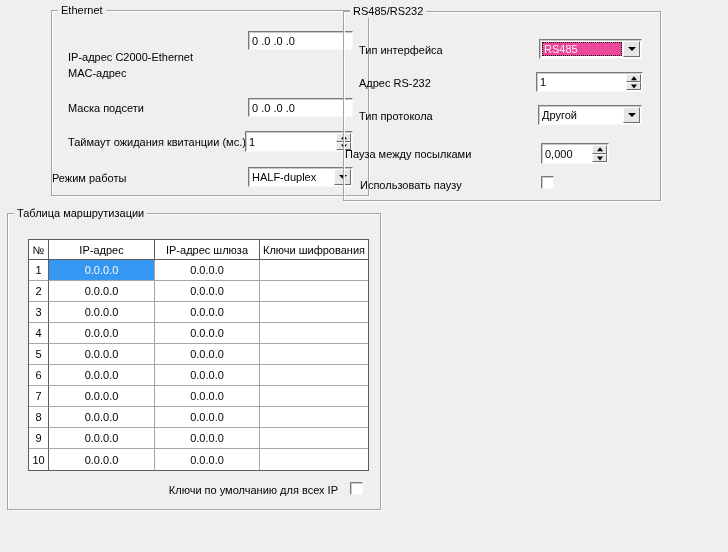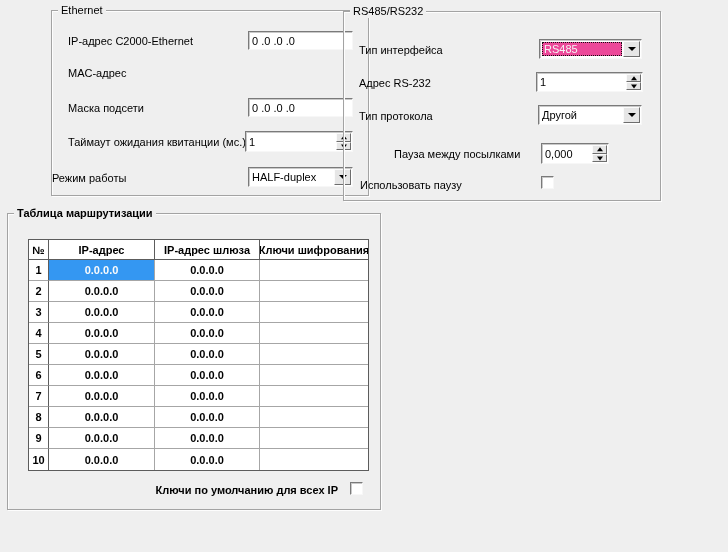--- a/index.html
+++ b/index.html
@@ -134,21 +134,21 @@
   .gcell.c3 { flex:1; border-right:none; }
   .grid-row.last .gcell { border-bottom:none; }
   .gcell.selected { background:#3497f2; color:#fbfbfb; }
 </style>
 </head>
 <body>
 
 <div class="groupbox" style="left:7px; top:10px; width:318px; height:186px;margin-left:44px;">
   <div class="groupbox-title">Ethernet</div>
 
-  <div class="lbl" style="left:16px; top:24px;">IP-адрес C2000-Ethernet</div>
+  <div class="lbl" style="left:16px; top:40px;">IP-адрес C2000-Ethernet</div>
   <div class="field" style="left:196px; top:20px; width:105px; height:19px;">
     <div class="val">0 .0 .0 .0</div>
   </div>
 
   <div class="lbl" style="left:16px; top:56px;">MAC-адрес</div>
 
   <div class="lbl" style="left:16px; top:91px;">Маска подсети</div>
   <div class="field" style="left:196px; top:87px; width:105px; height:19px;">
     <div class="val">0 .0 .0 .0</div>
   </div>
@@ -186,34 +186,34 @@
       <div class="spin-btn down"></div>
     </div>
   </div>
 
   <div class="lbl" style="left:15px; top:98px;">Тип протокола</div>
   <div class="field combo" style="left:194px; top:93px; width:104px; height:20px;">
     <div class="val">Другой</div>
     <div class="dd-btn"></div>
   </div>
 
-  <div class="lbl" style="left:18px; top:136px;padding-left:32px;">Пауза между посылками</div>
+  <div class="lbl" style="left:1px; top:136px;">Пауза между посылками</div>
   <div class="field spin" style="left:197px; top:131px; width:68px; height:21px;">
     <div class="val">0,000</div>
     <div class="spin-col">
       <div class="spin-btn up"></div>
       <div class="spin-btn down"></div>
     </div>
   </div>
 
   <div class="lbl" style="left:16px; top:167px;">Использовать паузу</div>
   <div class="checkbox" style="left:197px; top:164px;"></div>
 </div>
 
-<div class="groupbox" style="left:7px; top:213px; width:374px; height:297px;font-weight:bold;">
+<div class="groupbox" style="left:7px; top:213px; width:374px; height:297px;">
   <div class="groupbox-title">Таблица маршрутизации</div>
 
   <div class="grid">
       <div class="grid-row header">
         <div class="gcell c0">№</div>
         <div class="gcell c1">IP-адрес</div>
         <div class="gcell c2">IP-адрес шлюза</div>
         <div class="gcell c3">Ключи шифрования</div>
       </div>
       <div class="grid-row">

